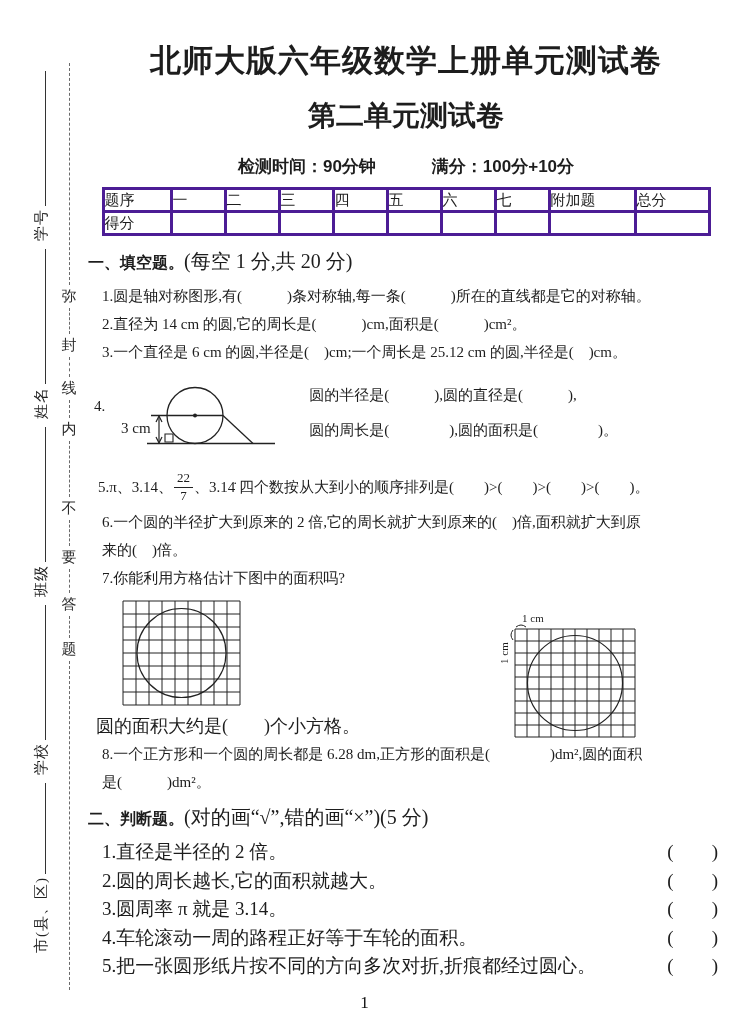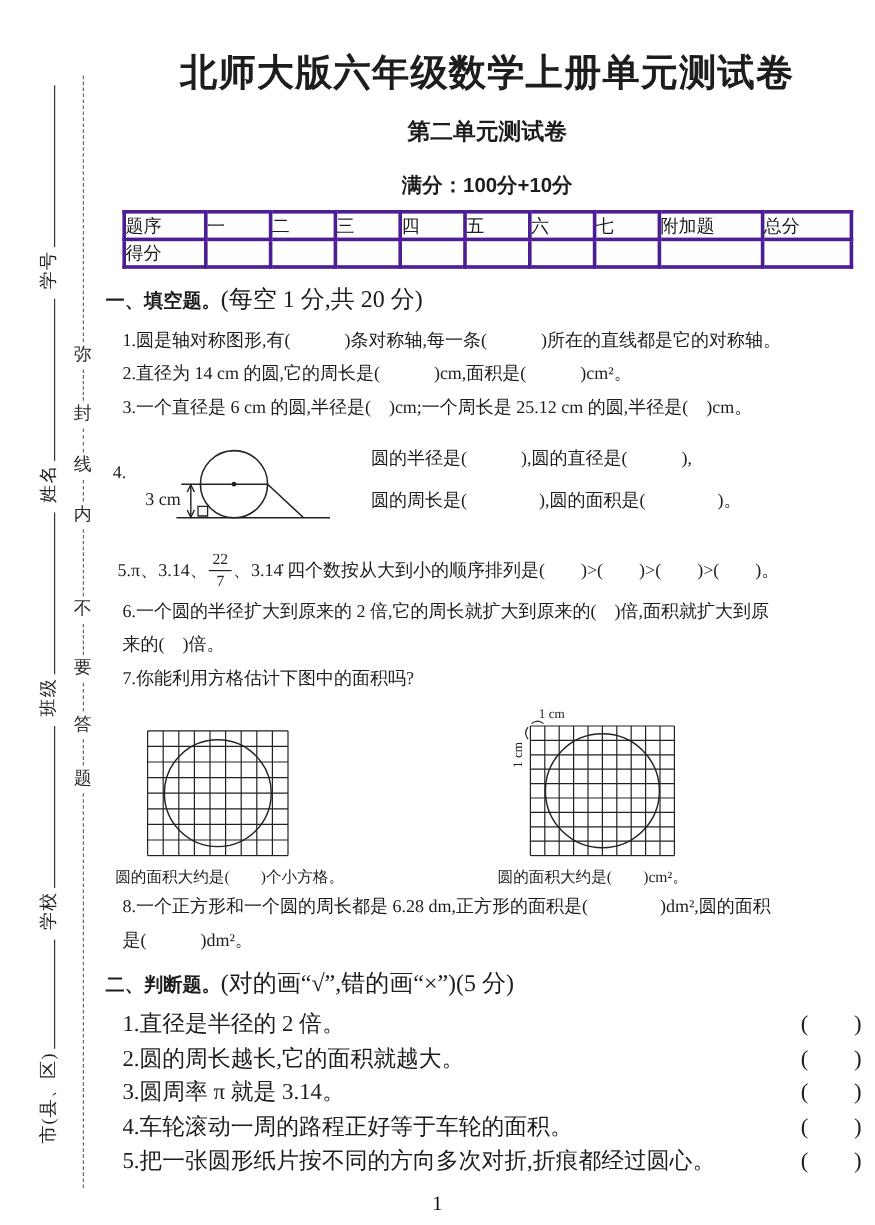--- a/index.html
+++ b/index.html
@@ -41,21 +41,21 @@
   
   .main { position:absolute; left:88px; top:40px; width:636px; }
 
   .title {
     font-family:"Liberation Sans", sans-serif;
     font-weight:bold; font-size:31px; letter-spacing:1px;
     text-align:center; margin:0 0 15px 0;
   }
   .subtitle {
     font-family:"Liberation Sans", sans-serif;
-    font-weight:bold; font-size:19px;
+    font-weight:bold; font-size:28px;
     text-align:center; margin:0 0 20px 0;
   }
   .exam-info {
     display:flex; justify-content:center; gap:56px;
     font-family:"Liberation Sans", sans-serif;
     font-weight:bold; font-size:17px; margin-bottom:9px;
   }
 
   table.score {
     border-collapse:collapse; table-layout:fixed;
@@ -87,21 +87,21 @@
 
   
   .q5-row { display:flex; align-items:center; height:42px; font-size:15px; margin-left:10px; white-space:nowrap; }
   .frac { display:inline-flex; flex-direction:column; align-items:center; line-height:1.1; font-size:13px; margin:0 1px;font-family:Liberation Serif, serif; }
   .frac .num { border-bottom:1px solid #222; padding:0 3px 1px 3px; }
   .frac .den { padding-top:1px; }
 
   
   .figs { display:flex; align-items:flex-end; margin:8px 0 2px 34px; gap:140px; }
   .fig { display:flex; flex-direction:column; align-items:flex-start; }
-  .fig .cap { font-size:13px; margin-top:8px; white-space:nowrap; }
+  .fig .cap { font-size:18px; margin-top:8px; white-space:nowrap; }
   .fig.left .cap { margin-left:-26px; }
   .fig.right .cap { margin-left:-12px; }
 
   
   .jrow { display:flex; justify-content:space-between; font-size:19px; line-height:28.5px; margin-left:14px; }
   .jrow .bracket { margin-right:6px; }
 
   .pagenum { position:absolute; bottom:8px; left:0; right:0; text-align:center; font-size:17px; color:#111; }
 
   svg path, svg line, svg circle, svg rect, svg polyline { vector-effect:non-scaling-stroke; }
@@ -152,20 +152,21 @@
   <span class="sc">题</span>
   <span class="dash d-bottom"></span>
 </div>
 
 <div class="main">
 
   <h1 class="title">北师大版六年级数学上册单元测试卷</h1>
   <h2 class="subtitle">第二单元测试卷</h2>
 
   <div class="exam-info">
+    <span>检测时间：90分钟</span>
     <span>满分：100分+10分</span>
   </div>
 
   <table class="score">
     <colgroup>
       <col style="width:68px">
         <col style="width:54px">
         <col style="width:54px">
         <col style="width:54px">
       <col style="width:54px">
@@ -254,21 +255,20 @@
     </div>
     <div class="fig right">
       <svg width="136" height="126" viewBox="0 0 136 126">
         <path stroke="#222" stroke-width="1" fill="none" d="M15 17H135M15 29H135M15 41H135M15 53H135M15 65H135M15 77H135M15 89H135M15 101H135M15 113H135M15 125H135M15 17V125M27 17V125M39 17V125M51 17V125M63 17V125M75 17V125M87 17V125M99 17V125M111 17V125M123 17V125M135 17V125"></path>
         <circle cx="75" cy="71" r="47.5" fill="none" stroke="#222" stroke-width="1.2"></circle>
         <path d="M16 15 Q21 11 26 15" fill="none" stroke="#222" stroke-width="1"></path>
         <path d="M13 18 Q9 23 13 28" fill="none" stroke="#222" stroke-width="1"></path>
         <text x="22" y="10" font-size="11">1 cm</text>
         <text x="8" y="52" font-size="11" transform="rotate(-90 8 52)">1 cm</text>
       </svg>
-      <div class="cap">圆的面积大约是(　　)cm²。</div>
     </div>
   </div>
 
   <div class="q">8.一个正方形和一个圆的周长都是 6.28 dm,正方形的面积是(　　　　)dm²,圆的面积</div>
   <div class="q cont">是(　　　)dm²。</div>
 
   <div class="sec-title">
     <span>二、判断题。</span><span class="note">(对的画“√”,错的画“×”)(5 分)</span>
   </div>
 

